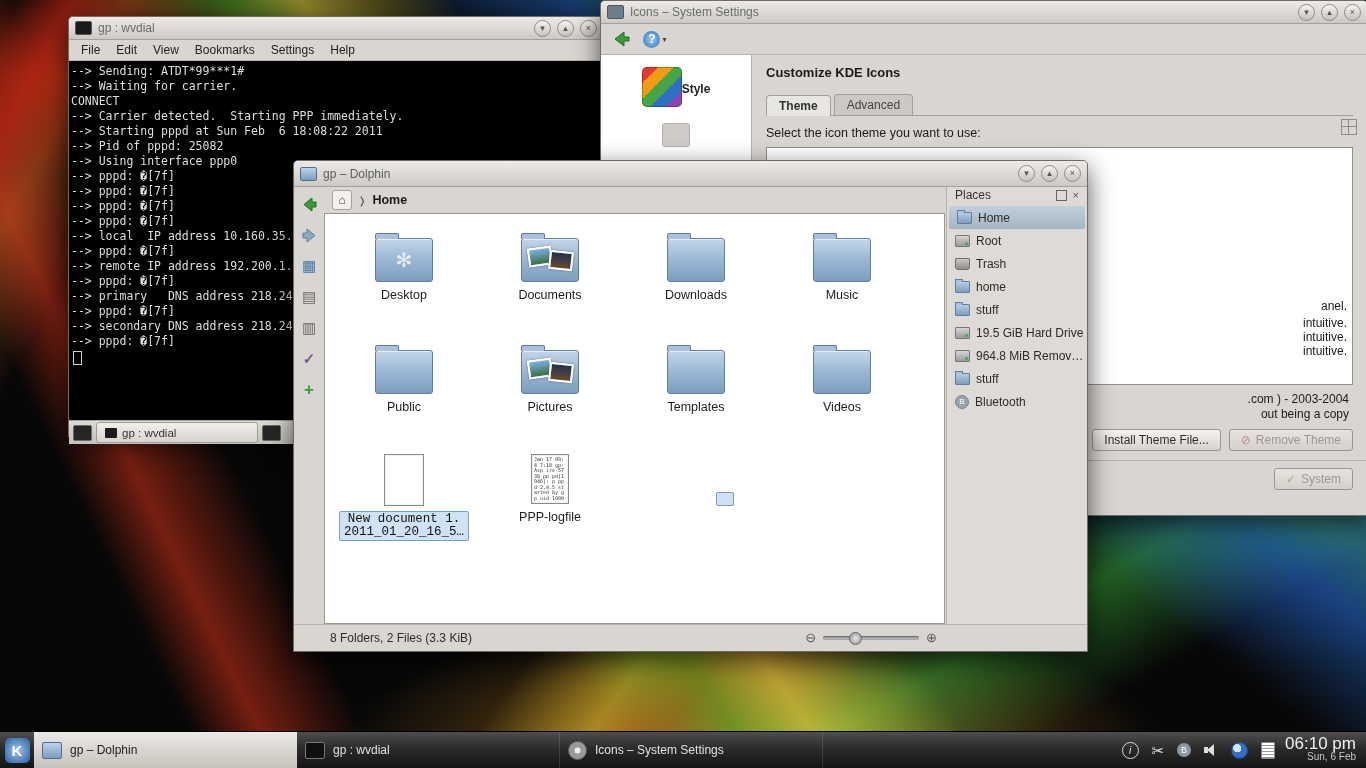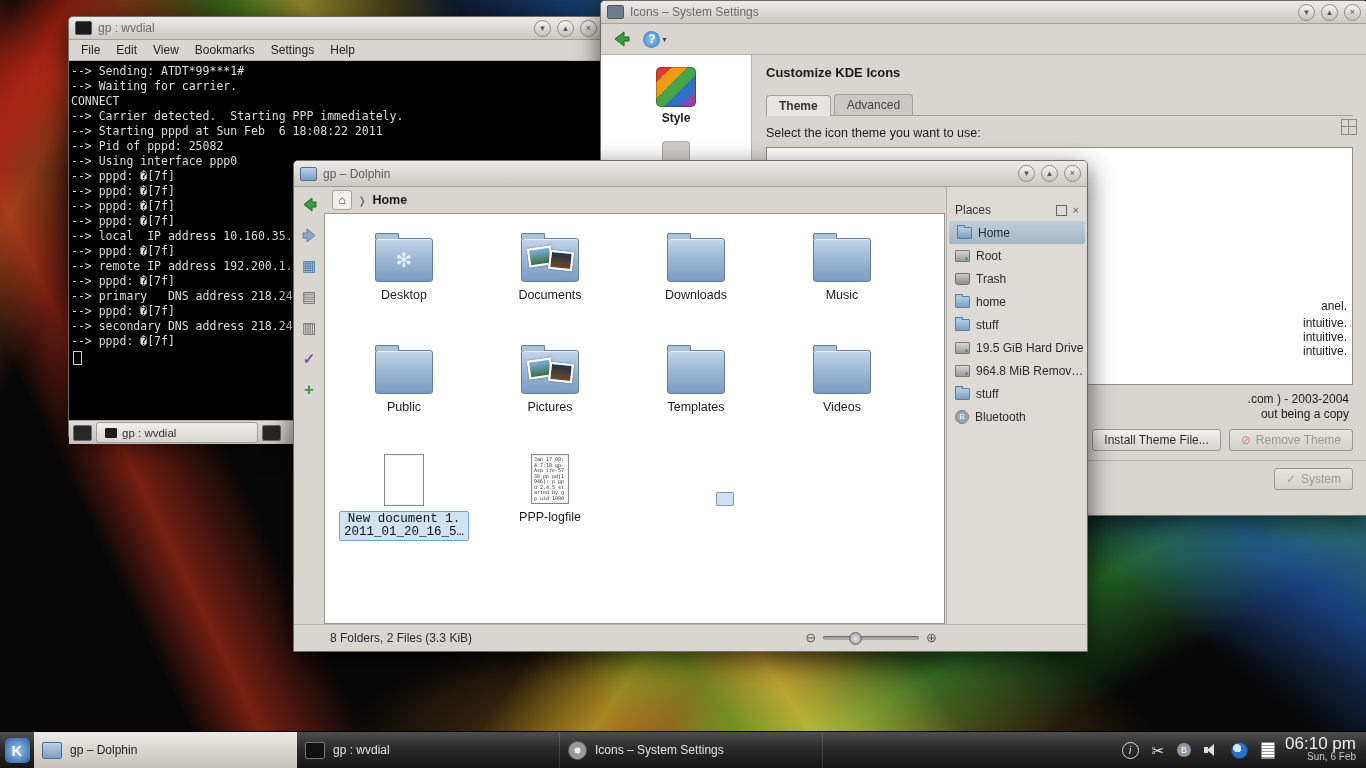--- a/index.html
+++ b/index.html
@@ -126,21 +126,21 @@
   .page{width:38px;height:50px;background:#fff;border:1px solid #8a8a8a;margin-top:4px;
        box-shadow:inset 0 0 0 1px #f2f2f2;}
   .page.preview{padding:2px;box-sizing:border-box;font-size:5px;line-height:5.5px;color:#333;
        word-break:break-all;overflow:hidden;font-family:"DejaVu Sans Mono",monospace;}
   .sel-label{margin-top:5px;padding:1px 4px;background:#cfe3f5;border:1px solid #6fa3d0;
        border-radius:2px;font-size:12.5px;color:#111;text-align:center;line-height:13px;font-family:Liberation Mono, monospace;}
   .drag-ghost{position:absolute;left:391px;top:278px;width:16px;height:12px;background:#cfe0f2;
        border:1px solid #7e9ab5;border-radius:2px;}
   .d-places{position:absolute;left:652px;top:0;width:141px;height:437px;background:#dedbd7;
        border-left:1px solid #b6b2ad;box-sizing:border-box;}
-  .places-head{display:flex;align-items:center;gap:4px;padding:16px 6px 4px 8px;font-size:12px;color:#333;}
+  .places-head{display:flex;align-items:center;gap:4px;padding:1px 6px 4px 8px;font-size:12px;color:#333;}
   .float-glyph{width:9px;height:9px;border:1px solid #666;margin-left:auto;}
   .close-glyph{font-size:11px;color:#555;line-height:1;padding:0 2px;}
   .place-row{display:flex;align-items:center;gap:6px;height:23px;padding-left:8px;
        font-size:12px;color:#2b2b2b;}
   .place-row.selected{background:linear-gradient(#c2cfda,#a3b5c4);border-radius:2px;margin:0 2px;}
   .pi{width:13px;height:10px;flex:0 0 auto;border-radius:1px;position:relative;}
   .pi-folder{background:linear-gradient(#b6cce4,#7d9dc0);border:1px solid #5f7fa0;}
   .pi-folder::before{content:"";position:absolute;top:-3px;left:-1px;width:6px;height:2px;
        background:#a9c1da;border:1px solid #5f7fa0;border-bottom:none;}
   .pi-trash{background:linear-gradient(#c9c9c9,#8d8d8d);border:1px solid #6f6f6f;border-radius:1px 1px 3px 3px;}
@@ -262,21 +262,21 @@
         <path d="M13 2 L4 9 L13 16 L13 11 L18 11 L18 7 L13 7 Z" fill="#3d9a3d" stroke="#1f6a1f" stroke-width="1"></path>
       </svg>
     </div>
     <div class="tool-btn">
       <span class="help-badge">?</span>
       <span class="chev">▾</span>
     </div>
   </div>
   <div class="s-body">
     <div class="s-sidebar">
-      <div style="display:flex;flex-direction:column;align-items:center;">
+      <div style="display:flex;align-items:center;">
         <div class="style-icon"></div>
         <div class="sidebar-label">Style</div>
       </div>
       <div class="dim-icon"></div>
     </div>
     <div class="s-content">
       <div class="grid-glyph"></div>
       <div class="s-heading">Customize KDE Icons</div>
       <div class="tabs">
         <div class="tab active">Theme</div>

